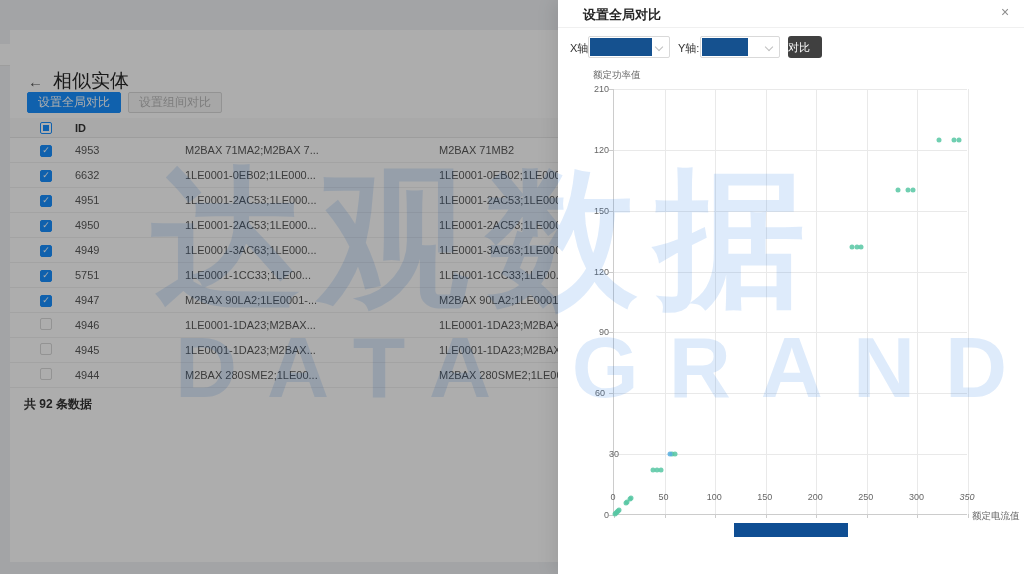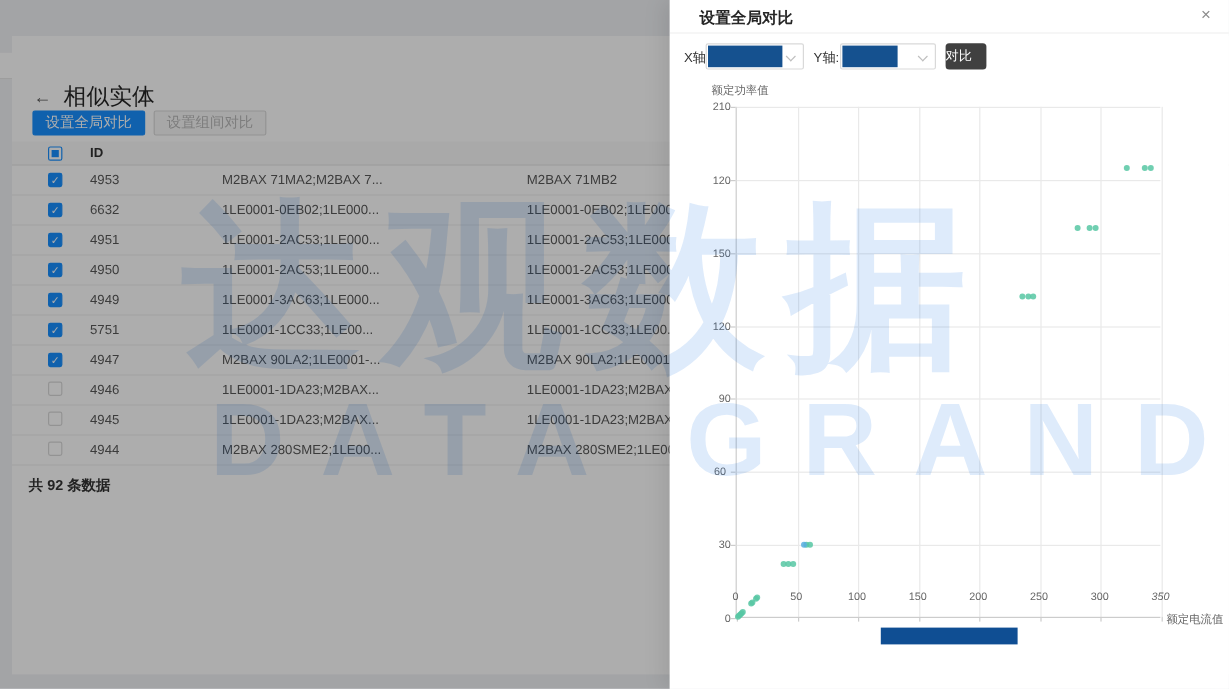--- a/index.html
+++ b/index.html
@@ -274,21 +274,21 @@
         <div class="lbl-x" style="left: 105.571px;">50</div>
         <div class="lbl-x" style="left: 156.143px;">100</div>
         <div class="lbl-x" style="left: 206.714px;">150</div>
         <div class="lbl-x" style="left: 257.286px;">200</div>
         <div class="lbl-x" style="left: 307.857px;">250</div>
         <div class="lbl-x" style="left: 358.429px;">300</div>
         <div class="lbl-x" style="left: 409px; font-style: italic;">350</div>
       </div>
     <div id="ylabels">
         <div class="lbl-y" style="top: 455px; right: 415px;">0</div>
-        <div class="lbl-y" style="top: 394.143px; right: 415px;">30</div>
+        <div class="lbl-y" style="top: 394.143px; right: 405px;">30</div>
         <div class="lbl-y" style="top: 333.286px; right: 419px;">60</div>
         <div class="lbl-y" style="top: 272.429px; right: 415px;">90</div>
         <div class="lbl-y" style="top: 211.571px; right: 415px;">120</div>
         <div class="lbl-y" style="top: 150.714px; right: 415px;">150</div>
         <div class="lbl-y" style="top: 89.8571px; right: 415px;">120</div>
         <div class="lbl-y" style="top: 29px; right: 415px;">210</div>
       </div>
   </div>
 </div>
 

